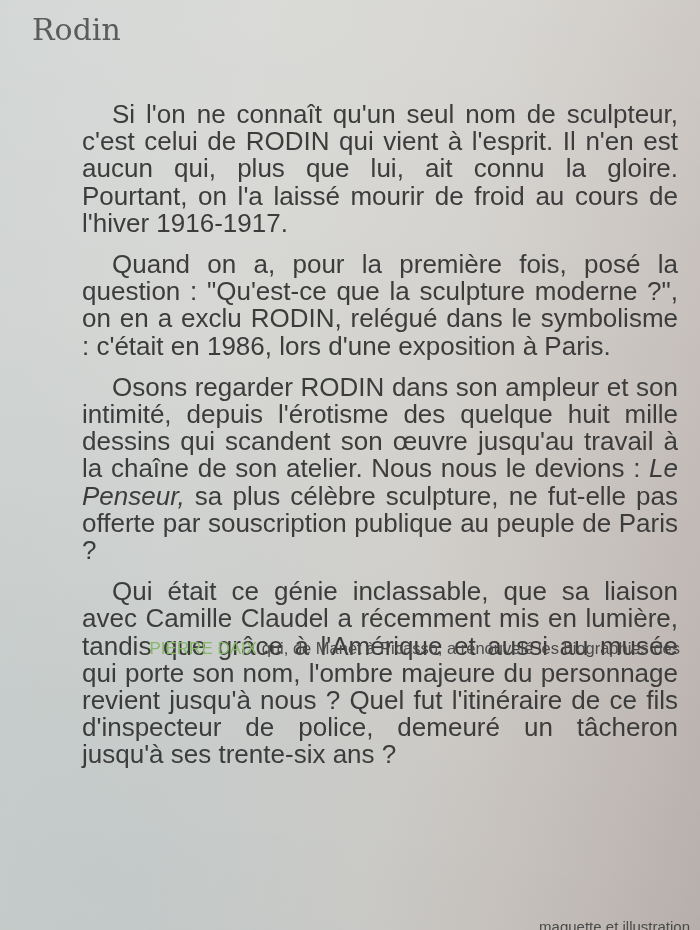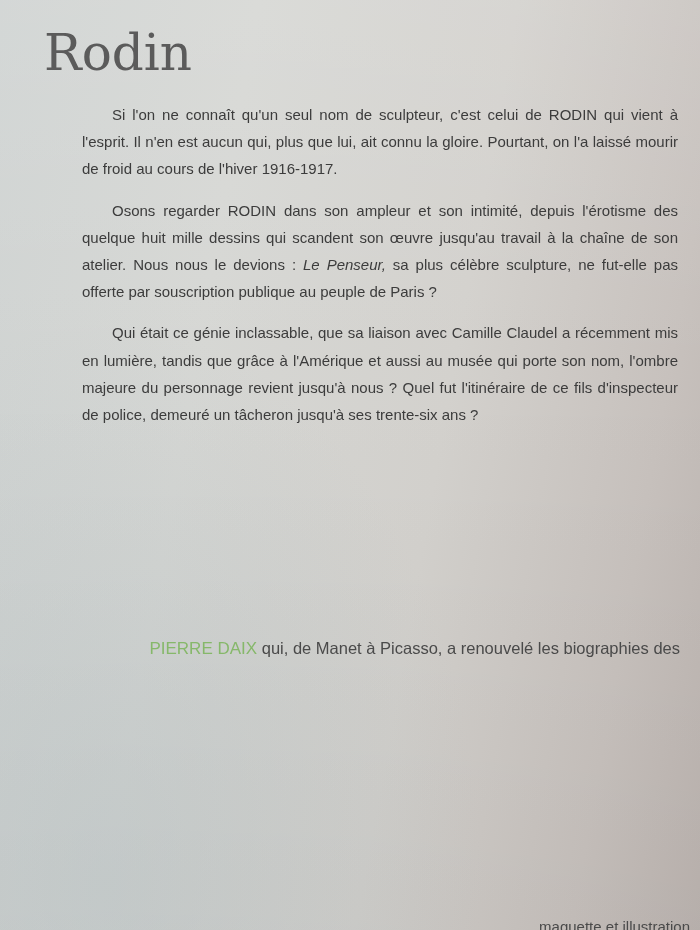--- a/index.html
+++ b/index.html
@@ -20,33 +20,33 @@
       background:
         radial-gradient(ellipse at 15% 95%, rgba(170,185,190,0.35) 0%, rgba(170,185,190,0) 45%),
         linear-gradient(180deg, rgba(255,255,255,0.10) 0%, rgba(255,255,255,0) 40%, rgba(0,0,0,0.03) 100%);
       pointer-events: none;
     }
     .title {
       position: absolute;
       left: 28px;
       top: 8px;
       font-family: "DejaVu Serif", "Liberation Serif", serif;
-      font-size: 50px;
+      font-size: 30px;
       color: #5b5b5b;
       letter-spacing: 0px;
-      margin: 16px;
+      margin: 4px;
       font-weight: normal;
     }
     .body-text {
       position: absolute;
       left: 82px;
       top: 101px;
       width: 596px;
       font-family: "Liberation Sans", "DejaVu Sans", sans-serif;
-      font-size: 15px;
+      font-size: 26px;
       line-height: 27.2px;
       color: #3c3c3c;
     }
     .para {
       margin: 0 0 14px 0;
       text-indent: 30px;
       text-align: justify;
       text-align-last: left;
     }
     .para .italic {
@@ -83,20 +83,21 @@
   </style>
 </head>
 <body>
 
 <div class="shade"></div>
 
 <h1 class="title">Rodin</h1>
 
 <div class="body-text">
   <p class="para">Si l'on ne connaît qu'un seul nom de sculpteur, c'est celui de RODIN qui vient à l'esprit. Il n'en est aucun qui, plus que lui, ait connu la gloire. Pourtant, on l'a laissé mourir de froid au cours de l'hiver 1916-1917.</p>
+  <p class="para">Quand on a, pour la première fois, posé la question : "Qu'est-ce que la sculpture moderne ?", on en a exclu RODIN, relégué dans le symbolisme : c'était en 1986, lors d'une exposition à Paris.</p>
   <p class="para"><span>Osons regarder RODIN dans son ampleur et son intimité, depuis l'érotisme des quelque huit mille dessins qui scandent son œuvre jusqu'au travail à la chaîne de son atelier. Nous nous le devions : </span><span class="italic">Le Penseur,</span><span> sa plus célèbre sculpture, ne fut-elle pas offerte par souscription publique au peuple de Paris ?</span></p>
   <p class="para">Qui était ce génie inclassable, que sa liaison avec Camille Claudel a récemment mis en lumière, tandis que grâce à l'Amérique et aussi au musée qui porte son nom, l'ombre majeure du personnage revient jusqu'à nous ? Quel fut l'itinéraire de ce fils d'inspecteur de police, demeuré un tâcheron jusqu'à ses trente-six ans ?</p>
 </div>
 
 <div class="author-block">
   <span class="author-line"><span class="author-name">PIERRE DAIX</span><span> qui, de Manet à Picasso, a renouvelé les biographies des</span></span>
 </div>
 
 <div class="credit">maquette et illustration</div>
 

